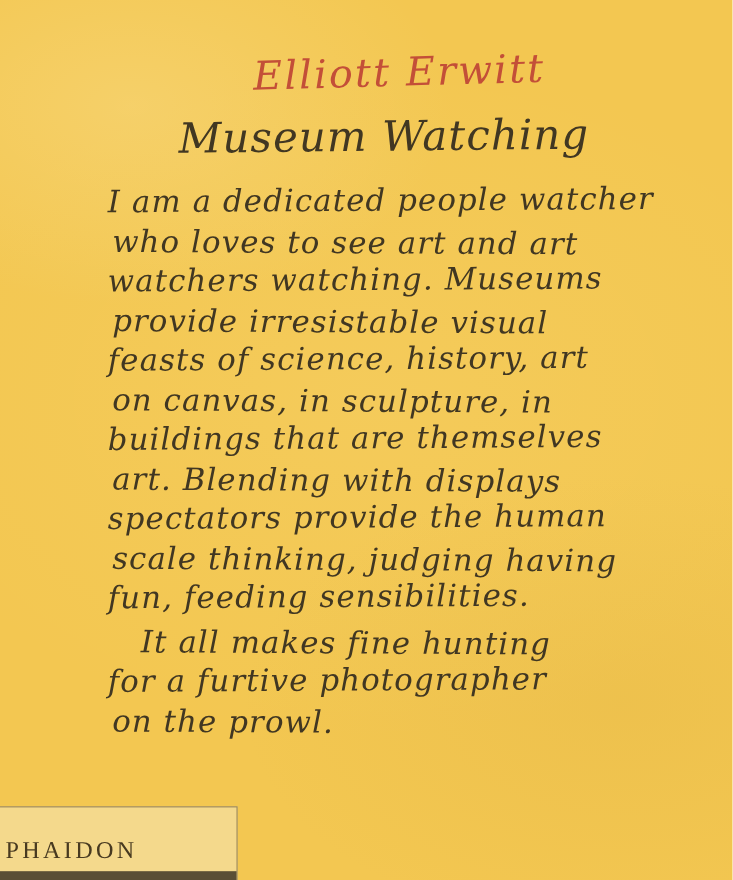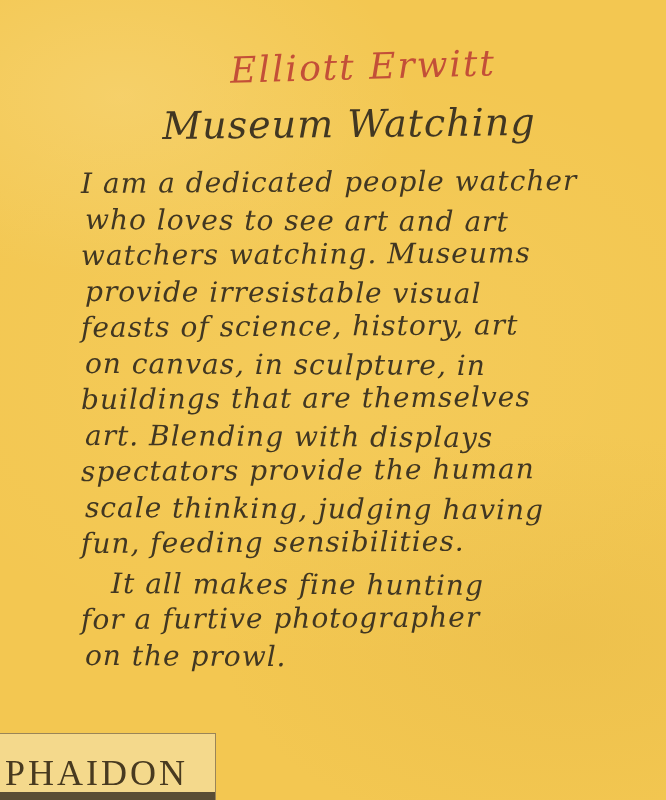--- a/index.html
+++ b/index.html
@@ -30,21 +30,21 @@
   .title{
     position:absolute;top:102px;left:0;width:100%;
     text-align:center;
     transform:translateX(16px) rotate(-0.6deg);
     font-style:italic;
     font-size:38px;
     letter-spacing:1px;
     color:#413722;
   }
   .body-text{
-    position:absolute;top:166px;left:81px;right:40px;
+    position:absolute;top:166px;left:98px;right:40px;
     font-style:italic;
     font-size:28px;
     line-height:36px;
     letter-spacing:1px;
     color:#413722;
     white-space:nowrap;
   }
   .hand-line{transform-origin:left center;}
   .hand-line:nth-child(odd){transform:rotate(-0.35deg);}
   .hand-line:nth-child(even){transform:rotate(0.3deg) translateX(4px);}
@@ -52,21 +52,21 @@
   .publisher-box{
     position:absolute;left:-8px;top:733px;width:224px;height:80px;
     background:#F4D98C;
     border:1px solid #9A8557;
     box-sizing:border-box;
     display:flex;align-items:center;
     padding-left:12px;
   }
   .publisher{
     font-family:"Liberation Serif", serif;
-    font-size:36px;
+    font-size:22px;
     letter-spacing:3px;
     color:#483A20;
     white-space:nowrap;
   }
   .bottom-shade{
     position:absolute;left:0;top:792px;width:215px;height:8px;
     background:#3E3526;
     opacity:.85;
   }
 </style>

